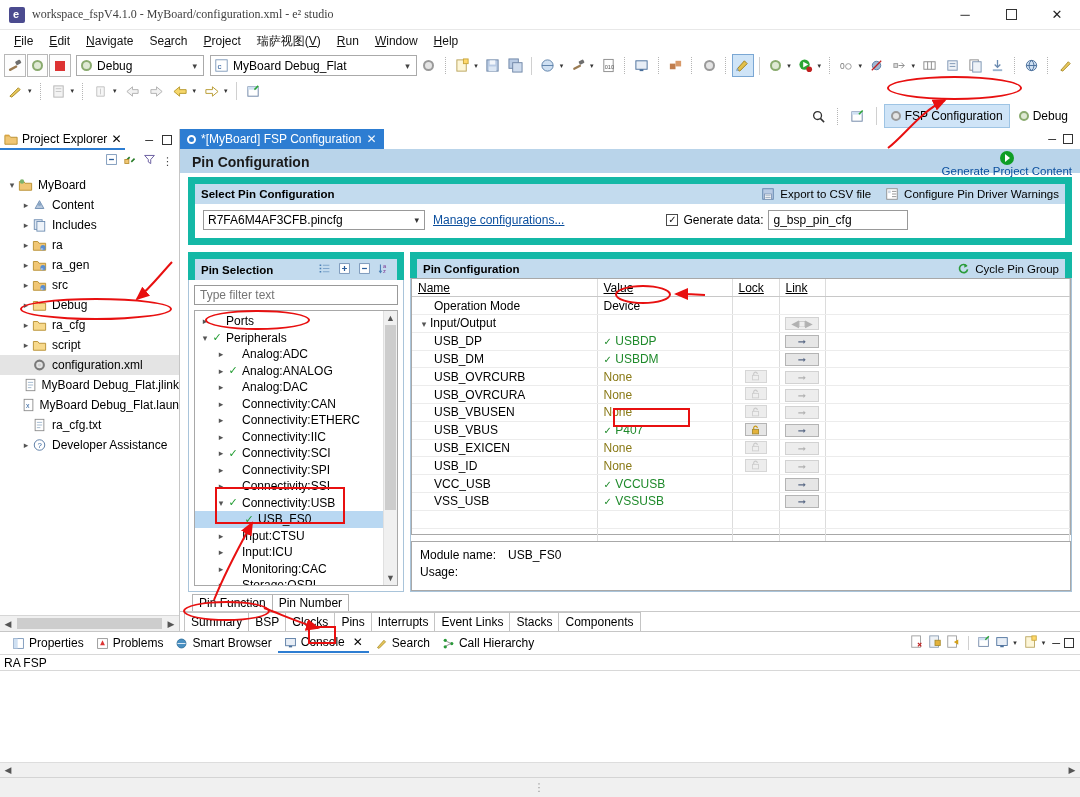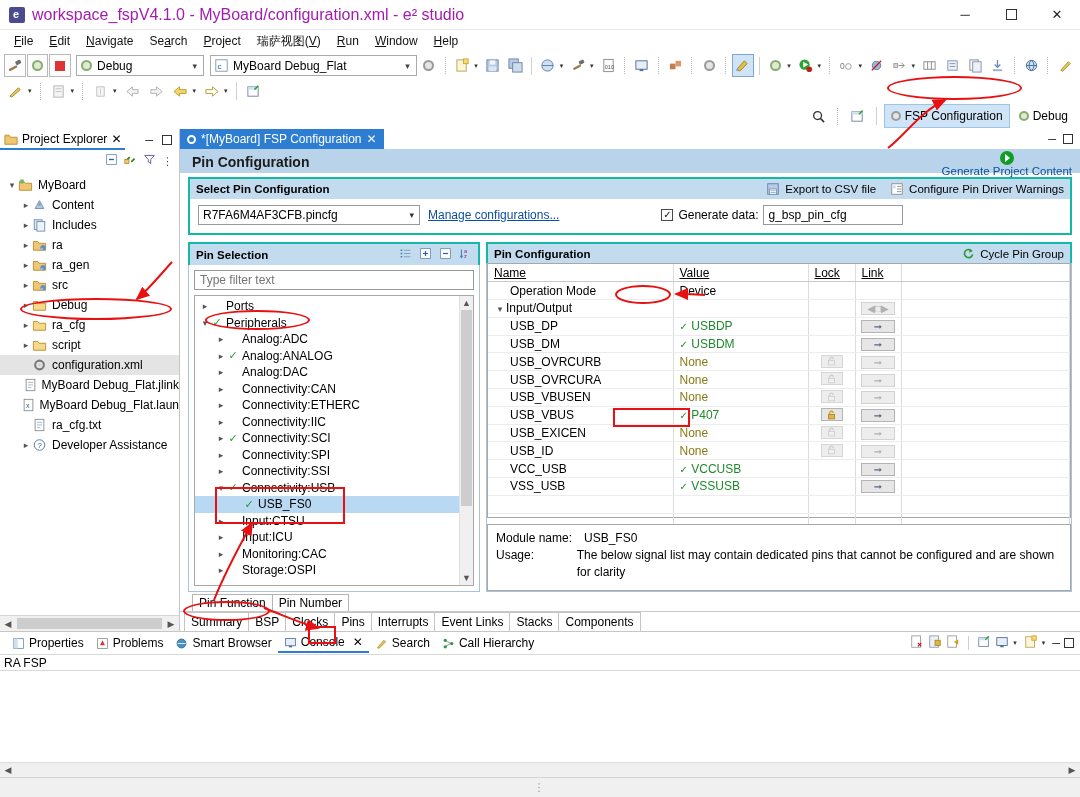--- a/index.html
+++ b/index.html
@@ -12,21 +12,21 @@
     background:#f0f0f0;
     overflow:hidden;
     position:relative;
   }
   .win { width:1080px; height:797px; background:#fff; position:relative; display:flex; flex-direction:column; }
 
   
   .titlebar { height:30px; background:#ffffff; display:flex; align-items:center; border-bottom:1px solid #e8e8e8; }
   .tb-icon { width:16px; height:16px; margin:0 7px 0 9px; background:#4b4b8f; border-radius:2px; position:relative; }
   .tb-icon:after { content:"e"; position:absolute; left:4px; top:0px; color:#fff; font-size:11px; font-weight:bold; line-height:15px;}
-  .tb-title { font-size:16px; color:#a21caf; }
+  .tb-title { font-size:12px; color:#404040;font-family:Liberation Serif, serif; }
   .tb-spacer { flex:1; }
   .wbtn { width:46px; height:30px; display:flex; align-items:center; justify-content:center; font-size:13px; color:#222; }
 
   
   .menubar { height:22px; display:flex; align-items:center; padding-left:6px; background:#fff; }
   .menuitem { padding:2px 8px; font-size:12px; color:#111; }
   .menuitem u { text-decoration:underline; }
 
   
   .toolbar { height:27px; display:flex; align-items:center; padding:0 4px; background:#fff; gap:1px; }
@@ -75,36 +75,36 @@
 
   .ed-header { background:#b9d4ea; padding:5px 12px 3px 12px; position:relative; }
   .ed-header h1 { margin:0; font-size:14px; font-weight:bold; color:#1b1b1b; }
   .gpc { position:absolute; right:8px; top:2px; text-align:center; }
   .gpc .play { width:14px; height:14px; border-radius:50%; background:#0f9d25; margin:0 auto; position:relative; }
   .gpc .play:after { content:""; position:absolute; left:5px; top:3px; border-left:5px solid #fff; border-top:4px solid transparent; border-bottom:4px solid transparent; }
   .gpc .lbl { font-size:11.5px; color:#0b4f9e; }
 
   .ed-body { flex:1; padding:4px 8px 0 8px; display:flex; flex-direction:column; min-height:0; background:#fff; }
 
-  .section { border:2px solid #14b8a6; }
+  .section { border:7px solid #14b8a6; }
   .section-hd { background:#c3dbee; font-weight:bold; font-size:11.5px; padding:3px 6px; display:flex; align-items:center; }
   .section-hd .right { margin-left:auto; display:flex; align-items:center; gap:14px; font-weight:normal; }
 
   .selcfg-body { background:#fff; padding:6px 8px 8px 8px; display:flex; align-items:center; gap:8px; }
   .pincfg-select { width:222px; height:20px; border:1px solid #999; background:#fff; display:flex; align-items:center; padding:0 2px 0 4px; font-size:12px; }
   .pincfg-select .arw { margin-left:auto; font-size:9px; padding:0 3px; color:#333; }
   .link { color:#0b4f9e; text-decoration:underline; font-size:12px; }
   .gen-data { margin-left:94px; display:flex; align-items:center; gap:5px; font-size:12px; }
   .gen-input { width:140px; height:20px; border:1px solid #999; background:#fff; font-size:12px; padding:1px 4px; }
   .cbx { width:12px; height:12px; border:1px solid #4a4a4a; background:#fff; display:inline-flex; align-items:center; justify-content:center; font-size:10px; line-height:1; color:#111; }
 
   .panes { flex:1; display:flex; gap:6px; min-height:0; margin-top:7px; }
 
   
-  .pane-left { width:292px; display:flex; flex-direction:column; }
+  .pane-left { width:216px; display:flex; flex-direction:column; }
   .pane-right { flex:1; display:flex; flex-direction:column; min-width:0; }
   .pane-inner { background:#fff; border:1px solid #a9c4da; border-top:none; flex:1; display:flex; flex-direction:column; padding:5px; min-height:0; }
   .filter-input { height:20px; border:1px solid #999; background:#fff; color:#757575; font-size:12px; padding:2px 5px; }
   .tree-box { flex:1; border:1px solid #a8a8a8; margin-top:5px; background:#fff; display:flex; min-height:0; }
   .tree-list { flex:1; overflow:hidden; padding-top:2px; }
   .vscroll { width:14px; background:#f0f0f0; border-left:1px solid #e0e0e0; display:flex; flex-direction:column; }
   .vs-arrow { height:14px; text-align:center; font-size:9px; color:#555; line-height:14px; }
   .vs-track { flex:1; position:relative; }
   .vs-thumb { position:absolute; left:1px; right:1px; background:#cdcdcd; }
   .ptrow { height:16.5px; display:flex; align-items:center; font-size:12px; white-space:nowrap; }
@@ -979,21 +979,20 @@
                     </tbody>
                 </table>
               </div>
               <div class="module-box">
                 <div class="mrow">
                     <span class="lbl">Module name:</span>
                     <span>USB_FS0</span>
                   </div>
                 <div class="mrow">
                     <span class="lbl">Usage:</span>
-                    <span>The below signal list may contain dedicated pins that cannot be configured and are shown for clarity</span>
                   </div>
               </div>
             </div>
           </div>
         </div>
 
         <div class="ed-subtabs">
           <div class="subtab">Pin Function</div>
           <div class="subtab">Pin Number</div>
         </div>

